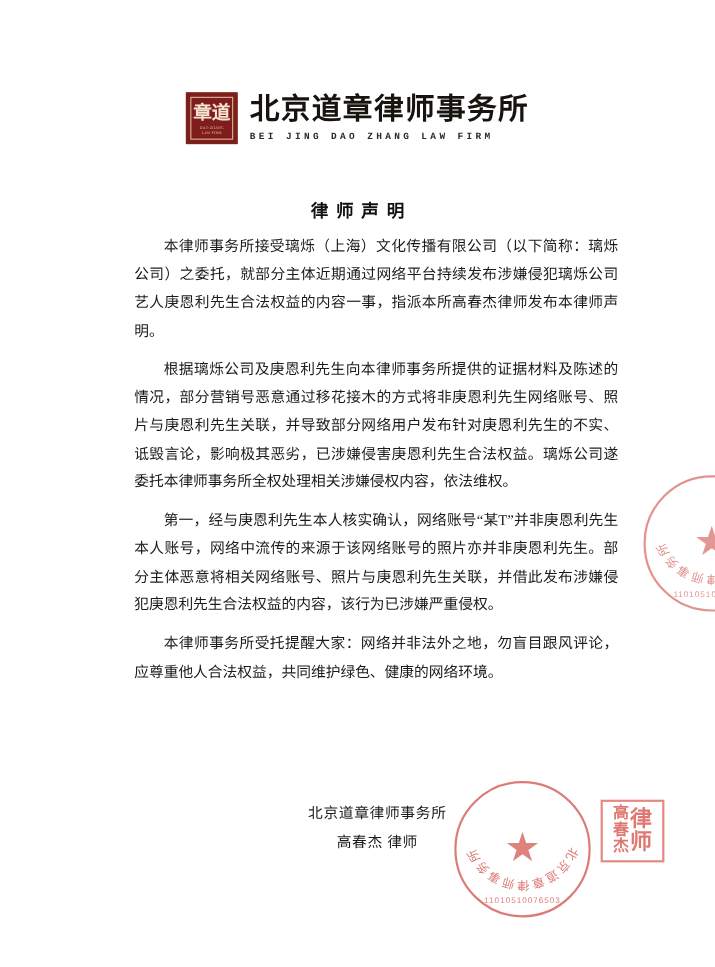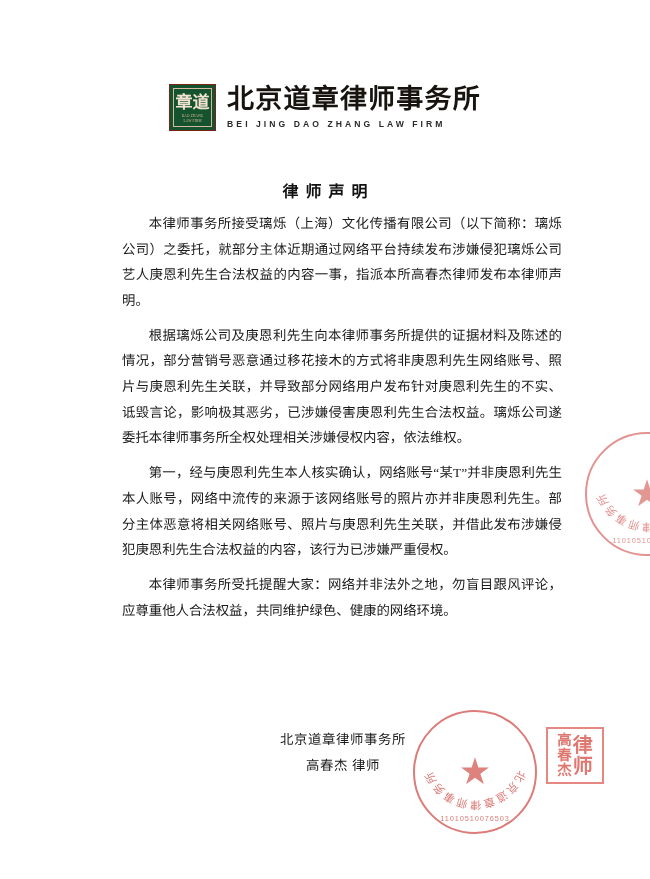--- a/index.html
+++ b/index.html
@@ -30,21 +30,21 @@
     top: 84px;
     left: 0;
     width: 650px;
     display: flex;
     align-items: flex-start;
     justify-content: center;
   }
   .logo-mark {
     width: 47px;
     height: 47px;
-    background: #14532d;
+    background: #7f1d1d;
     border: 1px solid #7a2417;
     box-sizing: border-box;
     padding: 3px;
     margin-right: 11px;
     position: relative;
     flex: none;
   }
   .logo-inner {
     width: 100%;
     height: 100%;
@@ -89,21 +89,21 @@
     white-space: nowrap;
     font-family: "Liberation Serif", "DejaVu Serif", serif;
   }
   .firm-name-en {
     margin-top: 5px;
     font-size: 8.6px;
     font-weight: bold;
     letter-spacing: 3.05px;
     color: #2b2b2b;
     white-space: nowrap;
-    font-family: Liberation Sans, sans-serif;
+    font-family: Liberation Mono, monospace;
   }
 
   .header-rule {
     position: absolute;
     top: 145px;
     left: 96px;
     width: 470px;
     height: 2px;
     background: linear-gradient(90deg,#8a4a22 0%,#a8seb 0%,#9c5c2c 18%,#7d4420 50%,#a3643a 82%,#8a4a22 100%);
   }

